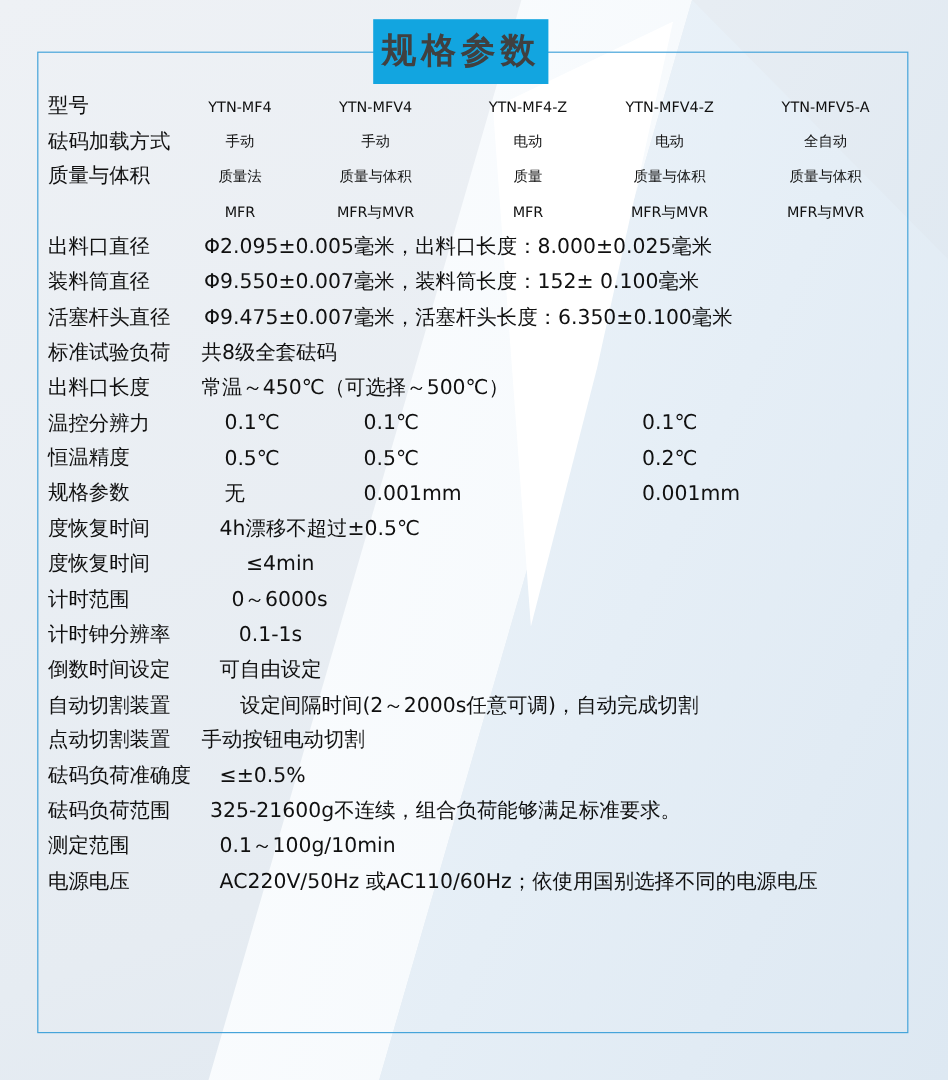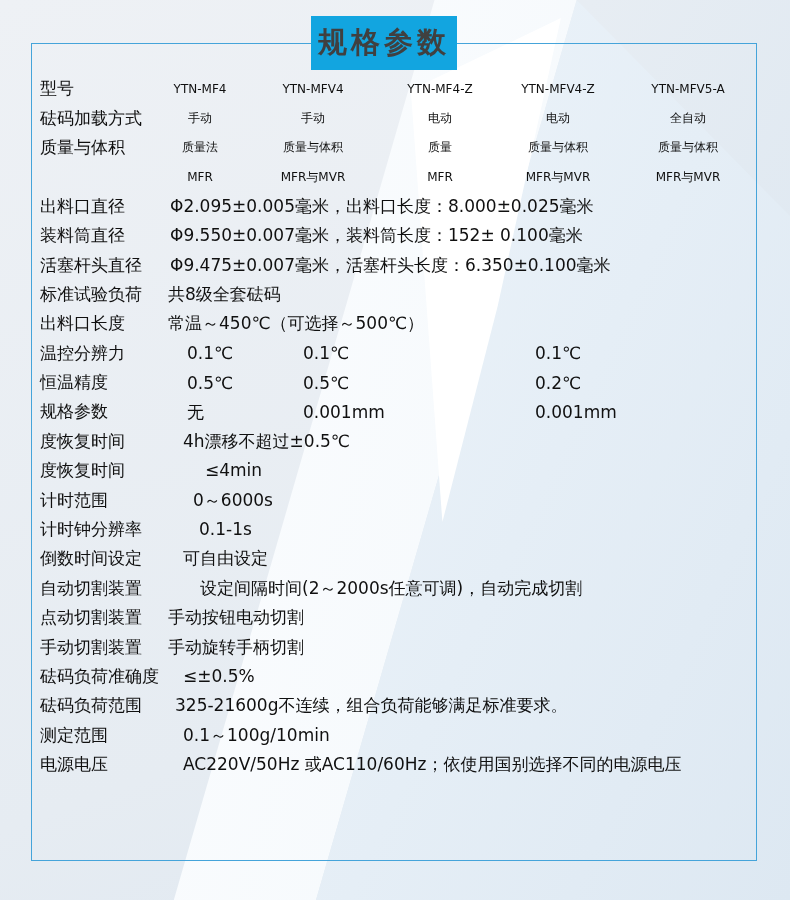--- a/index.html
+++ b/index.html
@@ -179,24 +179,20 @@
   </div>
   <div class="row">
     <span class="label">自动切割装置</span>
     <span class="value val-f">设定间隔时间(2～2000s任意可调)，自动完成切割</span>
   </div>
   <div class="row">
     <span class="label">点动切割装置</span>
     <span class="value val-b">手动按钮电动切割</span>
   </div>
   <div class="row">
-    <span class="label">手动切割装置</span>
-    <span class="value val-b">手动旋转手柄切割</span>
-  </div>
-  <div class="row">
     <span class="label">砝码负荷准确度</span>
     <span class="value">≤±0.5%</span>
   </div>
   <div class="row">
     <span class="label">砝码负荷范围</span>
     <span class="value val-g">325-21600g不连续，组合负荷能够满足标准要求。</span>
   </div>
   <div class="row">
     <span class="label">测定范围</span>
     <span class="value">0.1～100g/10min</span>

